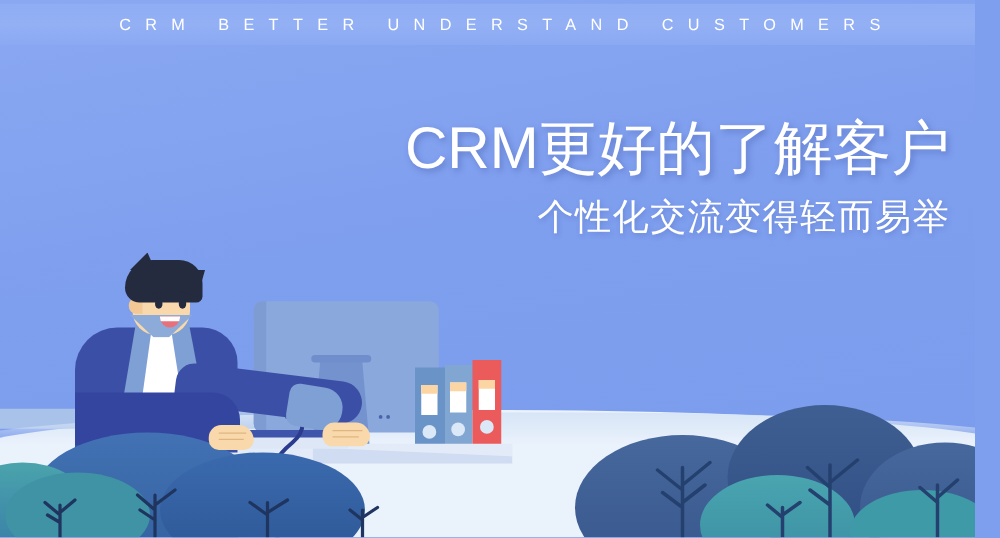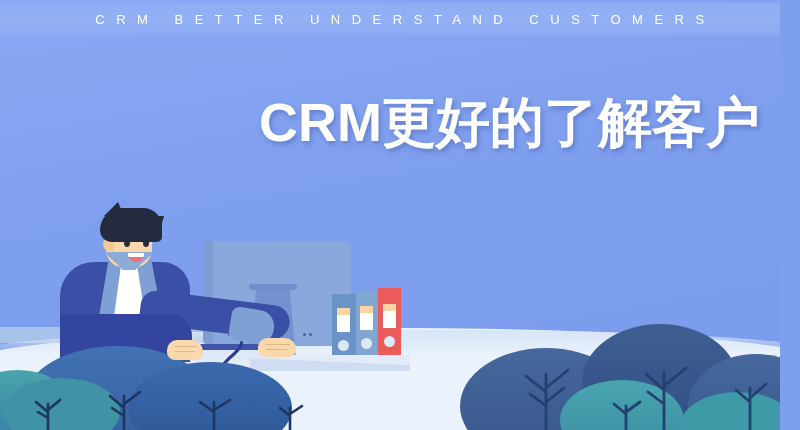--- a/index.html
+++ b/index.html
@@ -369,22 +369,22 @@
   
   #copy {
     position: absolute;
     right: 20px; top: 92px;
     width: 560px;
     text-align: right;
     z-index: 40;
   }
   #headline {
     color: #ffffff;
-    font-size: 54px;
-    font-weight: bold;
+    font-size: 47px;
+    font-weight: normal;
     letter-spacing: 0px;
     line-height: 1.12;
     text-shadow: 2px 3px 5px rgba(60,80,160,0.42);
     white-space: nowrap;
   }
   #subhead {
     margin-top: 12px;
     color: #ffffff;
     font-size: 29px;
     font-weight: 300;
@@ -550,15 +550,16 @@
       <path d="M300 120 L300 78 M300 92 L286 80 M300 88 L316 74"></path>
       <path d="M176 120 L176 96 M176 104 L164 94 M176 102 L190 92"></path>
     </g>
   </svg>
 
   <div id="topband"></div>
   <div id="eyebrow">CRM BETTER UNDERSTAND CUSTOMERS</div>
 
   <div id="copy">
     <div id="headline">CRM更好的了解客户</div>
+    <div id="subhead">个性化交流变得轻而易举</div>
   </div>
 
 </div>
 
 </body></html>

